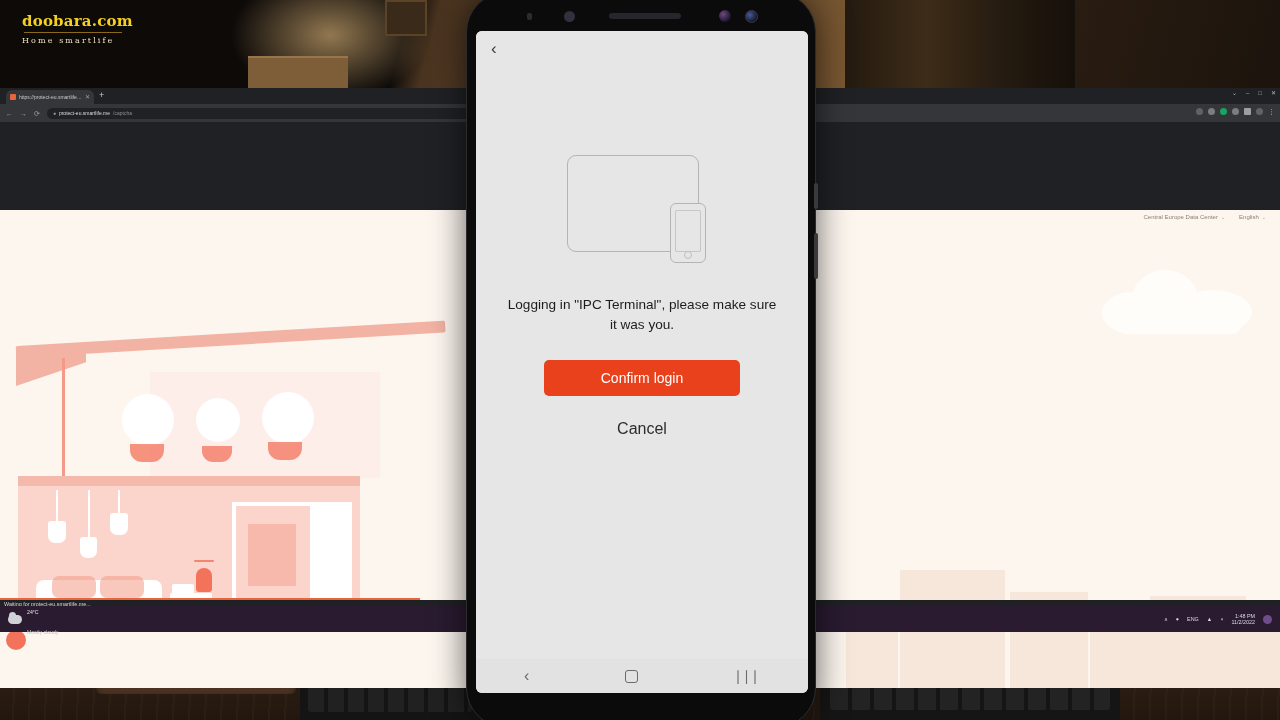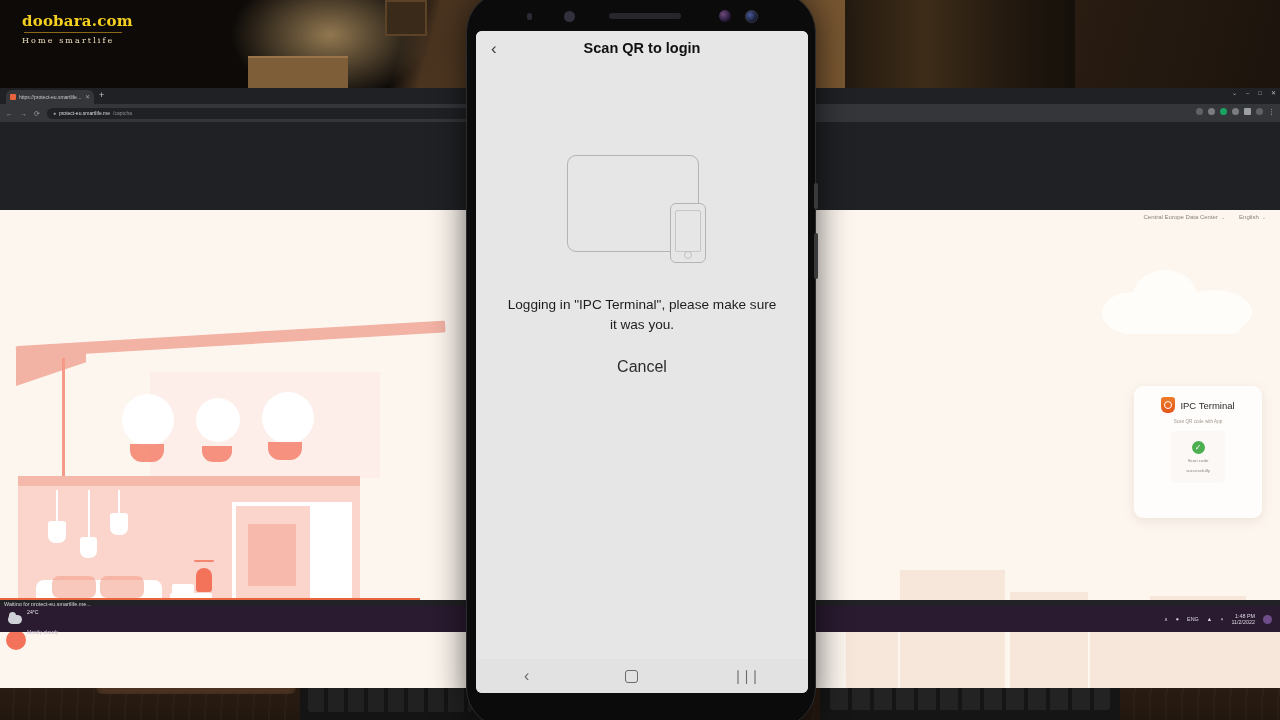--- a/index.html
+++ b/index.html
@@ -422,32 +422,20 @@
         <span class="ri coral" style="left:196px;top:240px;width:16px;height:24px;border-radius:8px 8px 3px 3px;"></span>
         <span class="ri coral" style="left:194px;top:232px;width:20px;height:2px;border-radius:2px;opacity:.8;"></span>
 
         <span class="ri white" style="left:232px;top:174px;width:120px;height:128px;"></span>
         <span class="ri wall-pink" style="left:236px;top:178px;width:74px;height:120px;"></span>
         <span class="ri salmon" style="left:248px;top:196px;width:48px;height:62px;opacity:.45;"></span>
         <span class="ri coral" style="left:328px;top:284px;width:30px;height:6px;border-radius:2px;"></span>
         <span class="ri coral" style="left:6px;top:302px;width:20px;height:20px;border-radius:50%;"></span>
       </div>
 
-      <div class="login-card">
-        <div class="lc-brand">
-          <span class="lc-shield"></span>
-          <span class="lc-title">IPC Terminal</span>
-        </div>
-        <div class="lc-sub">Scan QR code with App</div>
-        <div class="lc-qr">
-          <span class="lc-check">✓</span>
-          <span class="lc-ok">Scan code</span>
-          <span class="lc-ok">successfully</span>
-        </div>
-      </div>
     </div>
   </div>
 
   <div class="statusbar">
     <div class="loadbar"></div>
     <div class="status-text">Waiting for protect-eu.smartlife.me...</div>
   </div>
 
   <div class="taskbar">
     <div class="weather">
@@ -481,31 +469,31 @@
       <span class="sensor"></span>
       <span class="sensor2"></span>
       <span class="speaker"></span>
       <span class="cam1"></span>
       <span class="cam2"></span>
     </div>
 
     <div class="phone-screen">
       <div class="app-header">
         <span class="back-chev">‹</span>
-        <span class="app-title">Scan QR to login</span>
       </div>
 
       <div class="app-body">
         <div class="devices-illu">
           <span class="tablet-out"></span>
           <span class="mini-phone"></span>
         </div>
 
         <div class="dlg-msg">Logging in "IPC Terminal", please make sure it was you.</div>
 
+        <button class="btn-confirm">Confirm login</button>
         <button class="btn-cancel">Cancel</button>
       </div>
 
       <div class="navbar">
         <span class="nav-back">‹</span>
         <span class="nav-home"></span>
         <span class="nav-rec">∣∣∣</span>
       </div>
     </div>
   </div>

